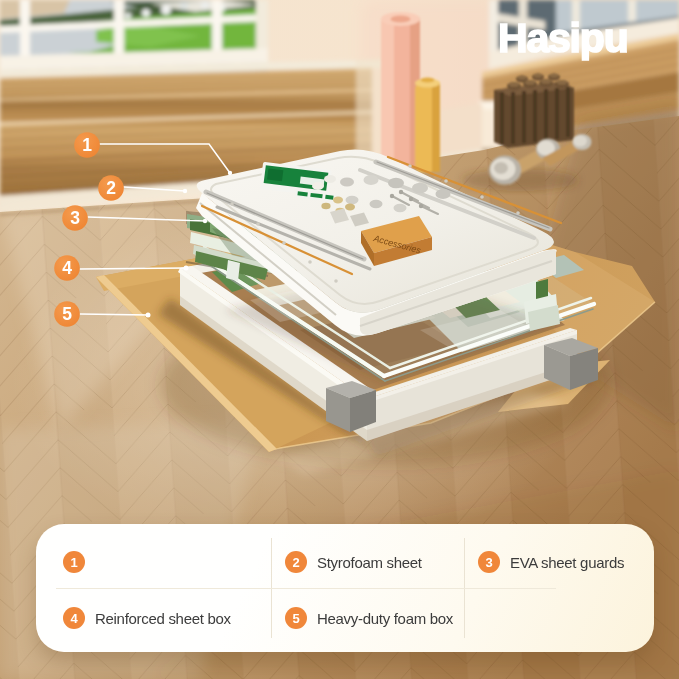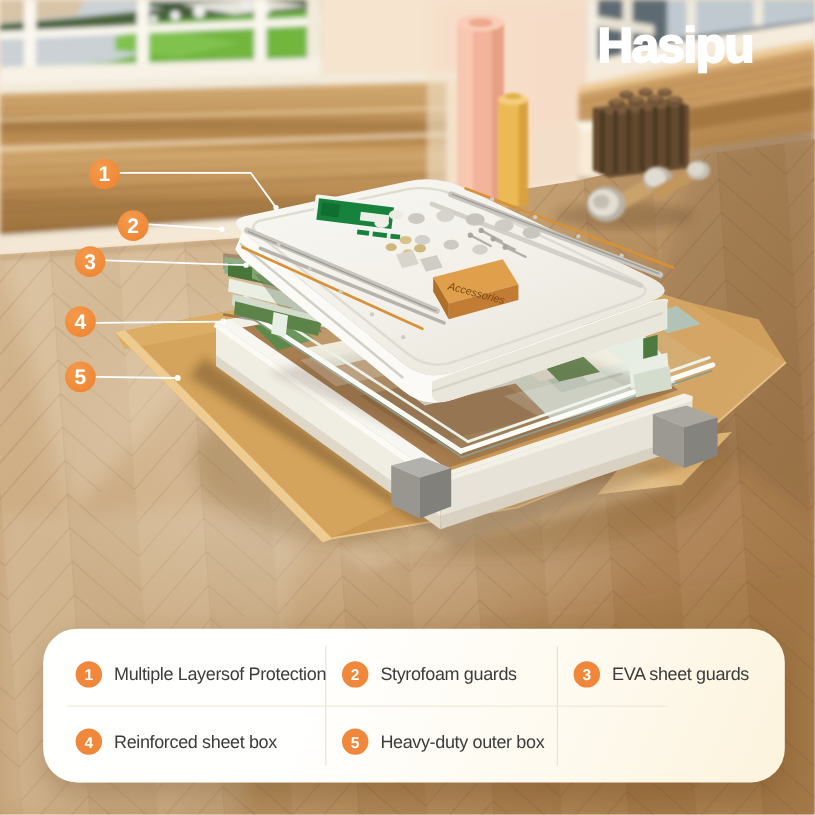--- a/index.html
+++ b/index.html
@@ -481,36 +481,35 @@
 <div class="logo">Hasipu</div>
 
 <div class="legend">
 
  <div class="sep-v" style="left:235px;top:14px;height:100px;"></div>
  <div class="sep-v" style="left:428px;top:14px;height:100px;"></div>
  <div class="sep-h" style="left:20px;top:64px;width:500px;"></div>
 
  <div class="li" style="left:27px;top:27px;">
         <div class="num">1</div>
-        <div class="lt">Multiple Layersof Protection</div>
       </div>
 
  <div class="li" style="left:249px;top:27px;">
         <div class="num">2</div>
-        <div class="lt">Styrofoam guards</div>
+        <div class="lt">Styrofoam sheet</div>
       </div>
 
  <div class="li" style="left:442px;top:27px;">
         <div class="num">3</div>
         <div class="lt">EVA sheet guards</div>
       </div>
 
  <div class="li" style="left:27px;top:83px;">
         <div class="num">4</div>
         <div class="lt">Reinforced sheet box</div>
       </div>
 
  <div class="li" style="left:249px;top:83px;">
         <div class="num">5</div>
-        <div class="lt">Heavy-duty outer box</div>
+        <div class="lt">Heavy-duty foam box</div>
       </div>
 </div>
 </div>
 
 </body></html>

